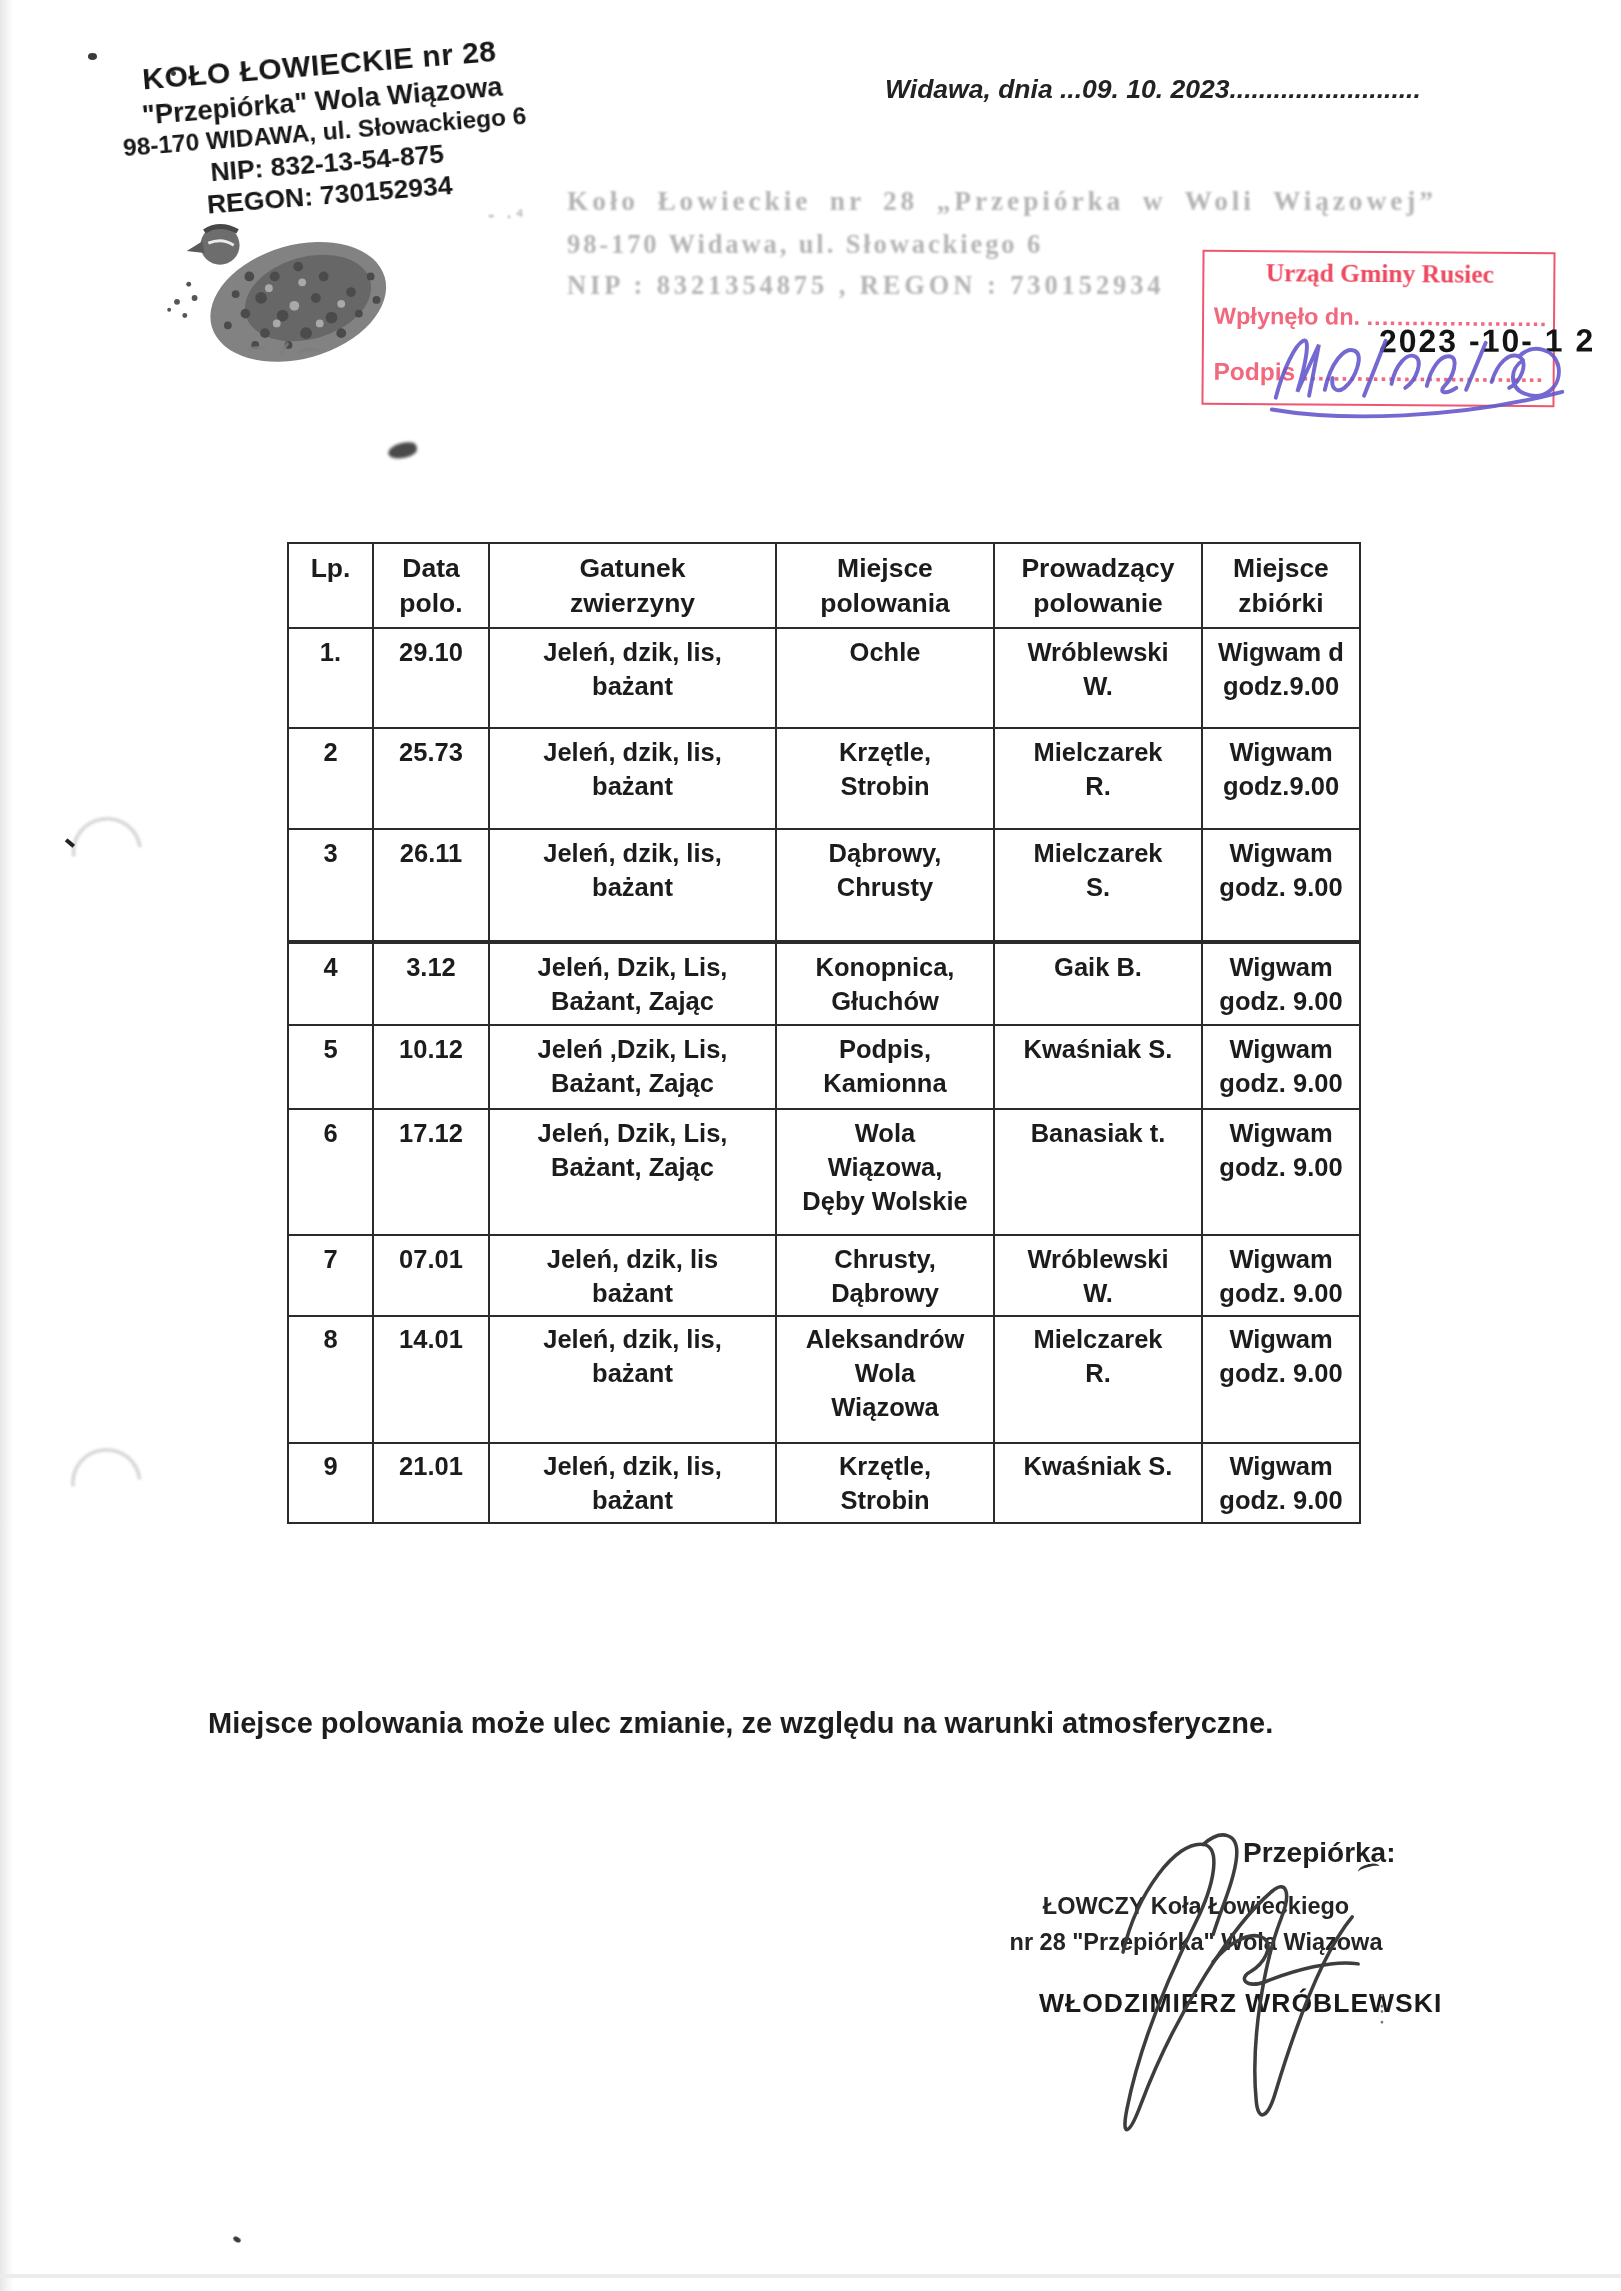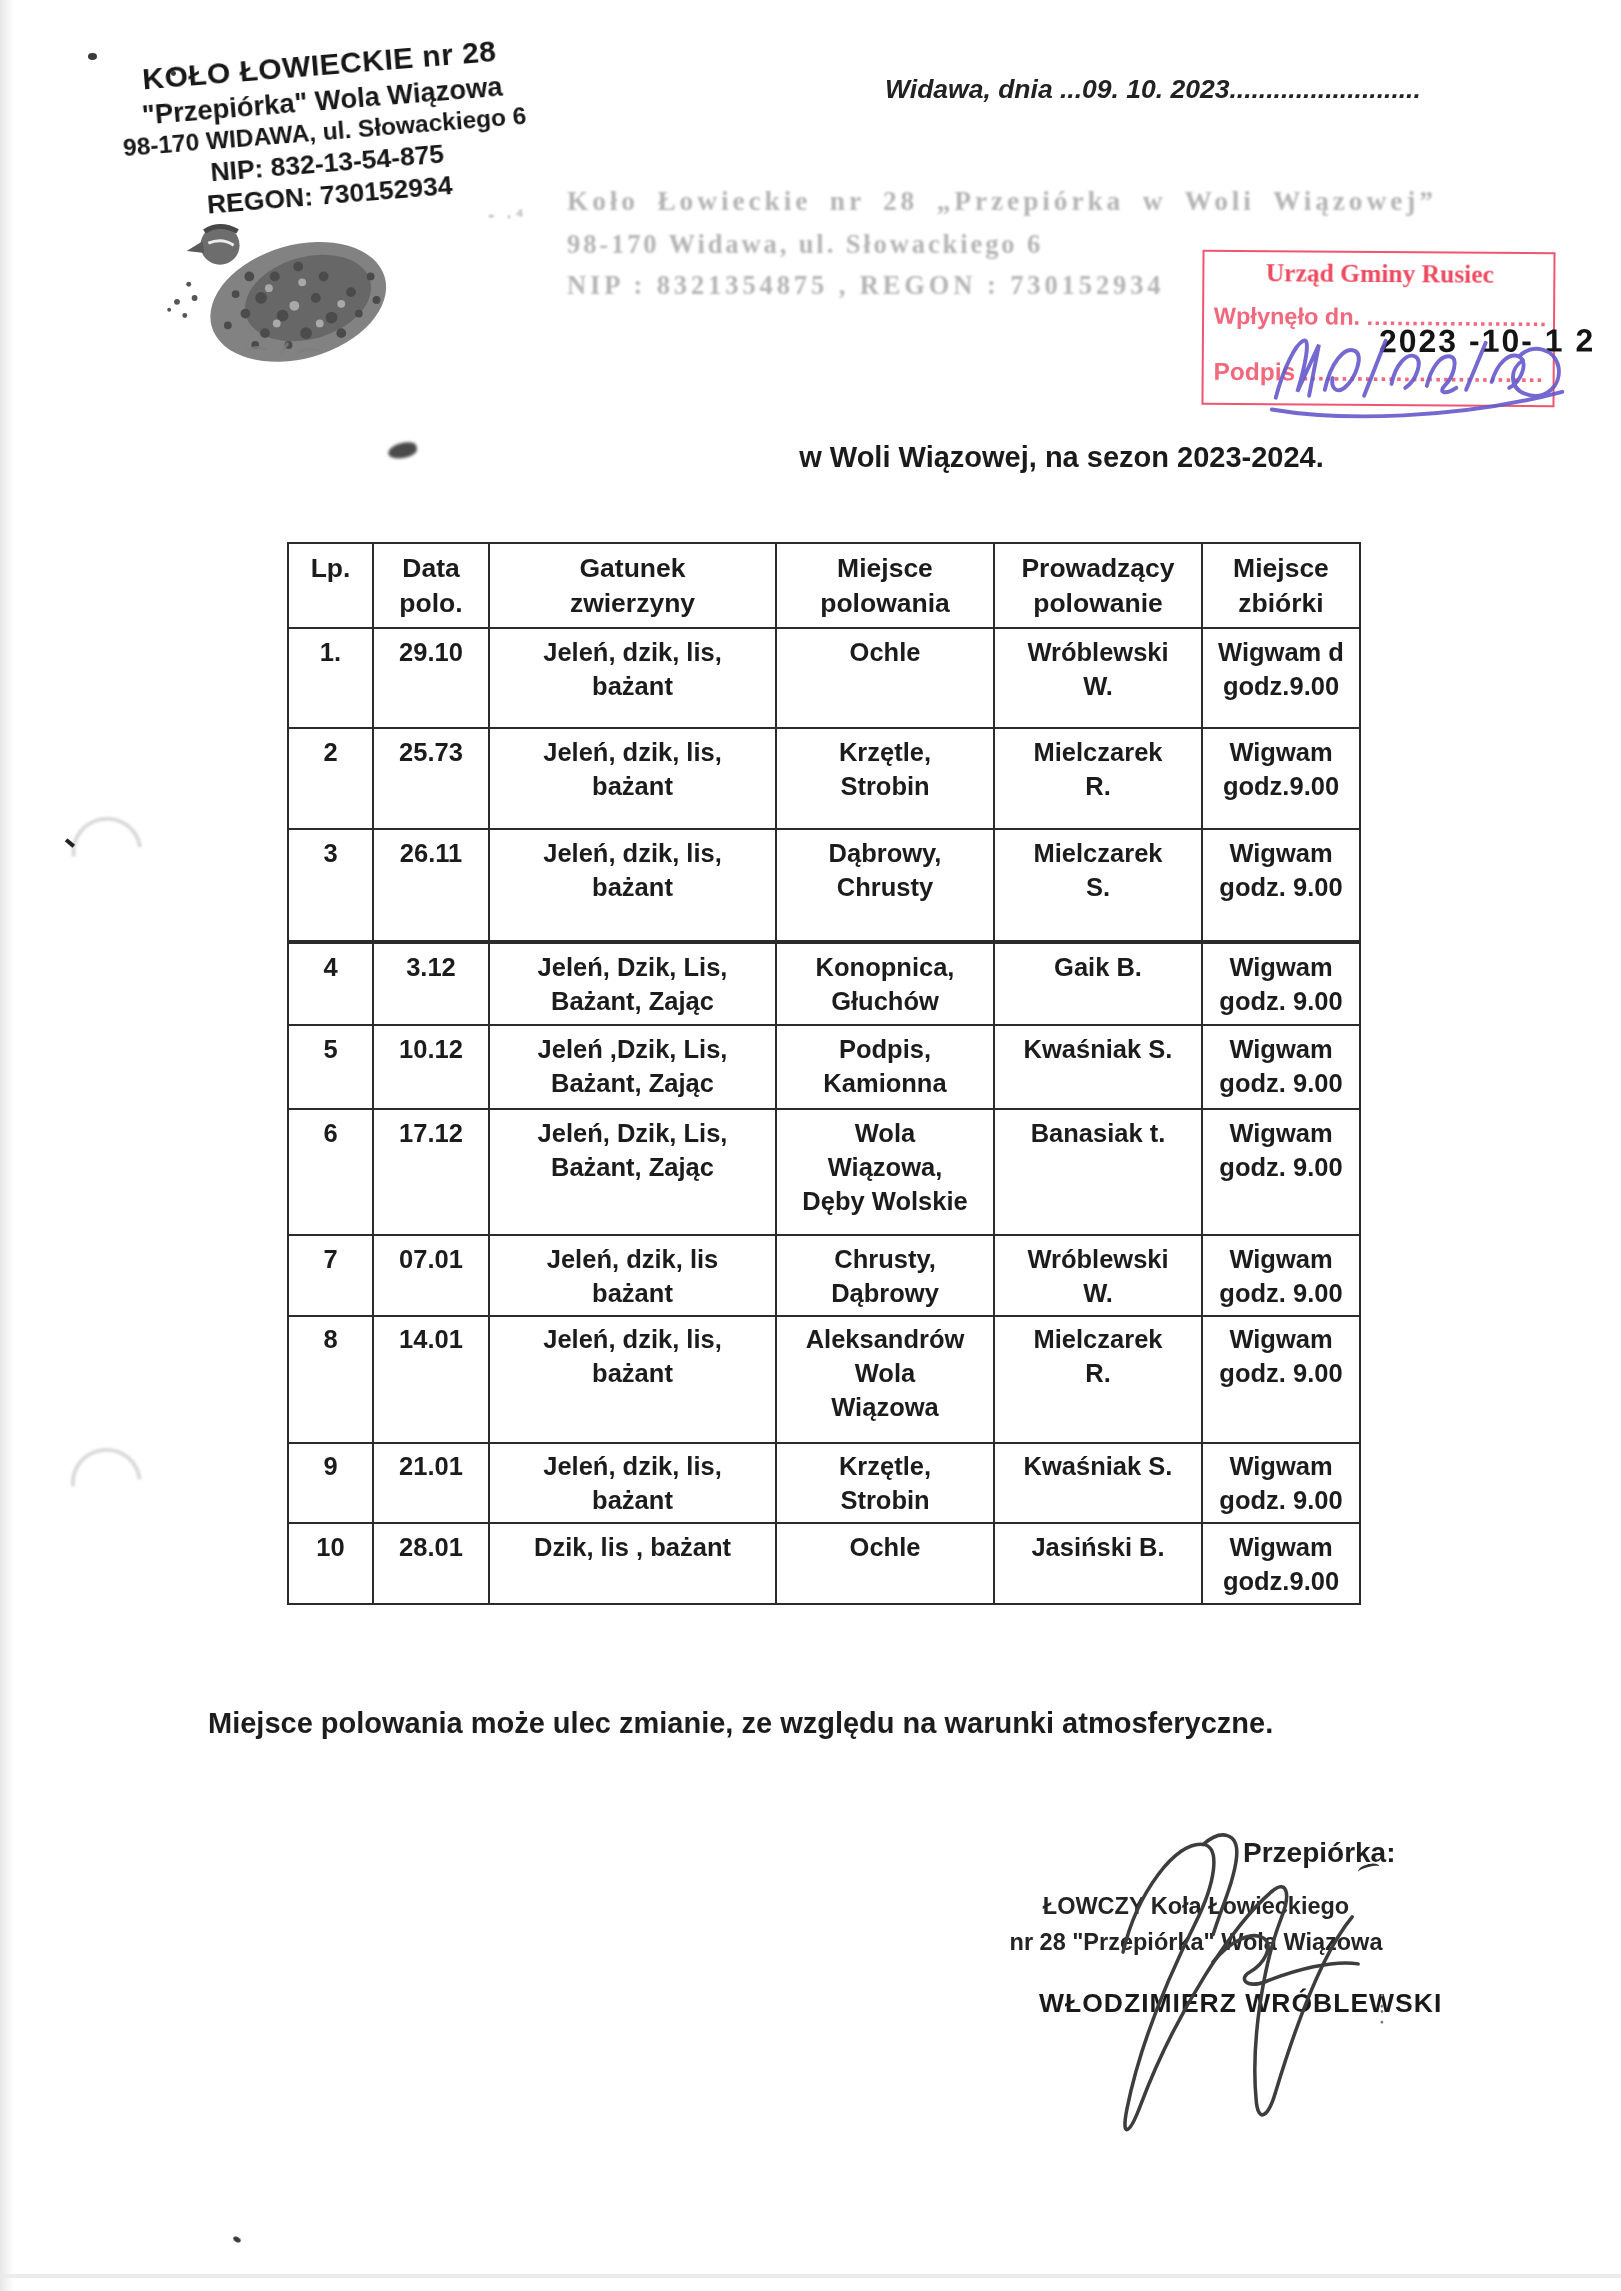--- a/index.html
+++ b/index.html
@@ -205,21 +205,20 @@
     <path d="M168 60 C172 42 182 28 192 30 C200 32 196 50 186 60 C180 66 186 70 198 62"></path>
     <path d="M208 64 L228 16"></path>
     <path d="M234 56 C240 36 252 26 262 30 C272 36 264 56 252 62"></path>
     <path d="M262 30 C276 16 298 22 302 40 C306 60 288 76 268 68 C252 62 252 42 266 34"></path>
     <path d="M10 84 C80 96 200 94 306 66"></path>
   </g>
 </svg>
 
 <div class="abs title-smudge"></div>
 <div class="abs title">
-  <div>w Woli Wiązowej, na sezon 2023-2024.</div>
 </div>
 
 <table class="sched">
   <colgroup>
     <col style="width:85px">
       <col style="width:116px">
       <col style="width:287px">
     <col style="width:218px">
       <col style="width:208px">
       <col style="width:158px">
@@ -338,29 +337,20 @@
         <td>9</td>
         <td>21.01</td>
         <td>Jeleń, dzik, lis,
 bażant</td>
         <td>Krzętle,
 Strobin</td>
         <td>Kwaśniak S.</td>
         <td>Wigwam
 godz. 9.00</td>
       </tr>
-      <tr style="height: 80px;">
-        <td>10</td>
-        <td>28.01</td>
-        <td>Dzik, lis , bażant</td>
-        <td>Ochle</td>
-        <td>Jasiński B.</td>
-        <td>Wigwam
-godz.9.00</td>
-      </tr>
     </tbody>
 </table>
 
 <div class="abs note">Miejsce polowania może ulec zmianie, ze względu na warunki atmosferyczne.</div>
 
 <div class="abs prepared">Przepiórka:</div>
 <div class="abs tick-mark"></div>
 <div class="abs lowczy">
   <div>ŁOWCZY Koła Łowieckiego</div>
   <div>nr 28 "Przepiórka" Wola Wiązowa</div>

